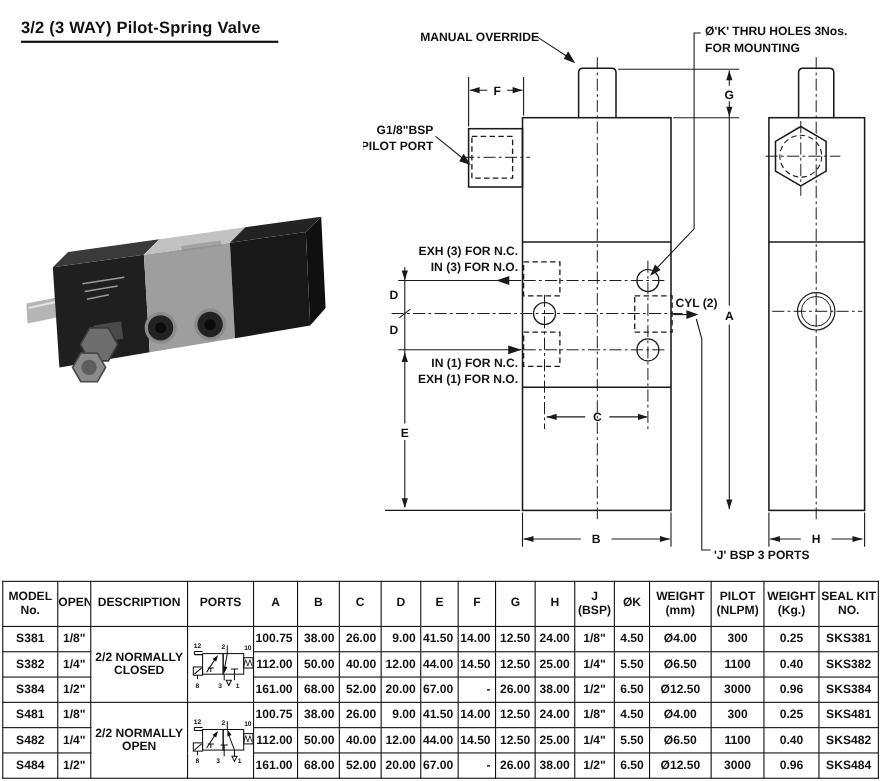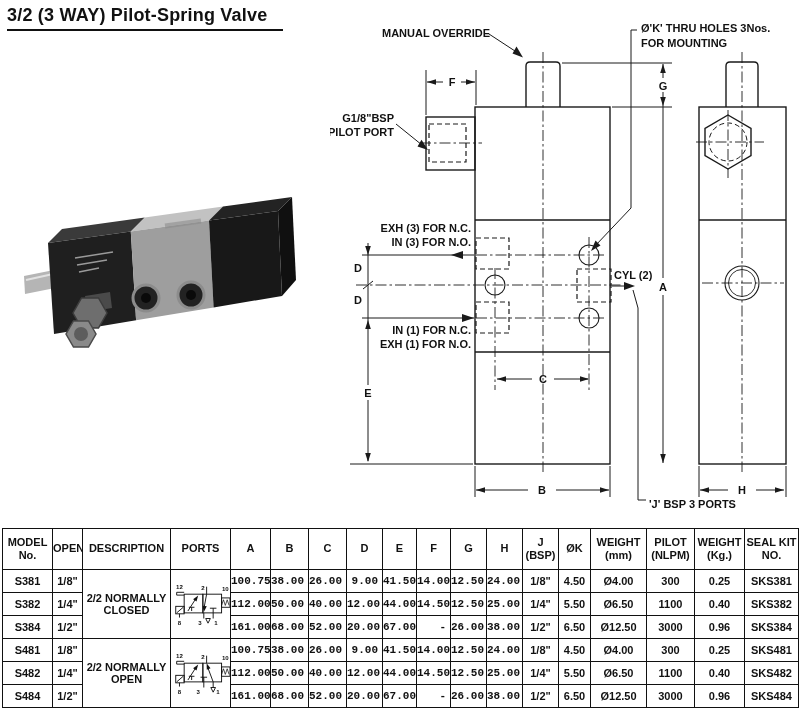--- a/index.html
+++ b/index.html
@@ -1,29 +1,29 @@
 <!DOCTYPE html>
 <html><head>
 <meta charset="utf-8">
 <style>
   html,body{margin:0;padding:0;}
   body{width:800px;height:710px;background:#ffffff;position:relative;overflow:hidden;
        font-family:"Liberation Sans",sans-serif;color:#111;}
   .page{position:absolute;inset:0;}
-  .title{position:absolute;left:7px;top:5px;margin:0;font-size:18px;font-weight:bold;
+  .title{position:absolute;left:7px;top:5px;margin:12px;font-size:15px;font-weight:bold;
          letter-spacing:.2px;border-bottom:2px solid #111;padding:0 16px 3px 0;color:#111;}
   .photo{position:absolute;left:15px;top:196px;}
   .drawing{position:absolute;left:330px;top:10px;}
   .drawing text{font-family:"Liberation Sans",sans-serif;font-size:11px;font-weight:bold;fill:#111;}
   .dim-table{position:absolute;left:2px;top:528px;width:796px;border-collapse:collapse;table-layout:fixed;}
   .dim-table th,.dim-table td{border:1.5px solid #111;font-size:11px;font-weight:bold;text-align:center;
          padding:0;color:#111;overflow:hidden;}
   .dim-table th{height:40px;white-space:pre-line;line-height:1.2;}
   .dim-table td{height:22px;}
-  .dim-table td.num{text-align:right;padding-right:4px;font-family:Liberation Mono, monospace;}
+  .dim-table td.num{text-align:right;padding-right:4px;}
   .sym svg{display:block;margin:0 auto;}
   .sym text{font-family:"Liberation Sans",sans-serif;font-size:6.5px;font-weight:bold;fill:#111;}
 </style>
 </head>
 <body>
 
 <div class="page">
 
   <h1 class="title">3/2 (3 WAY) Pilot-Spring Valve</h1>
 

